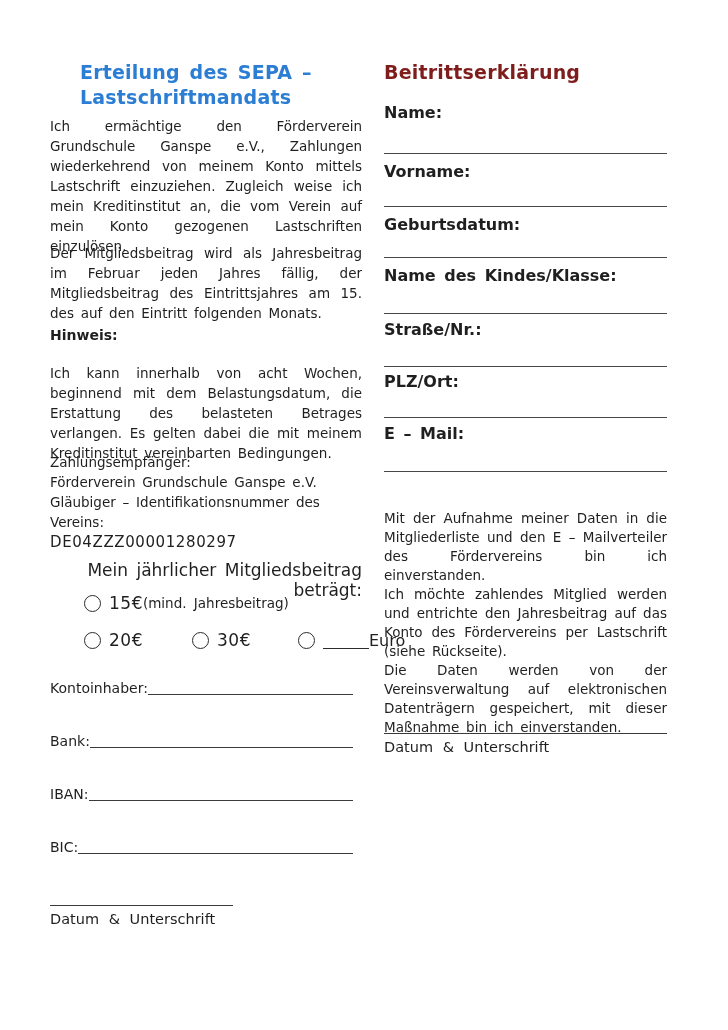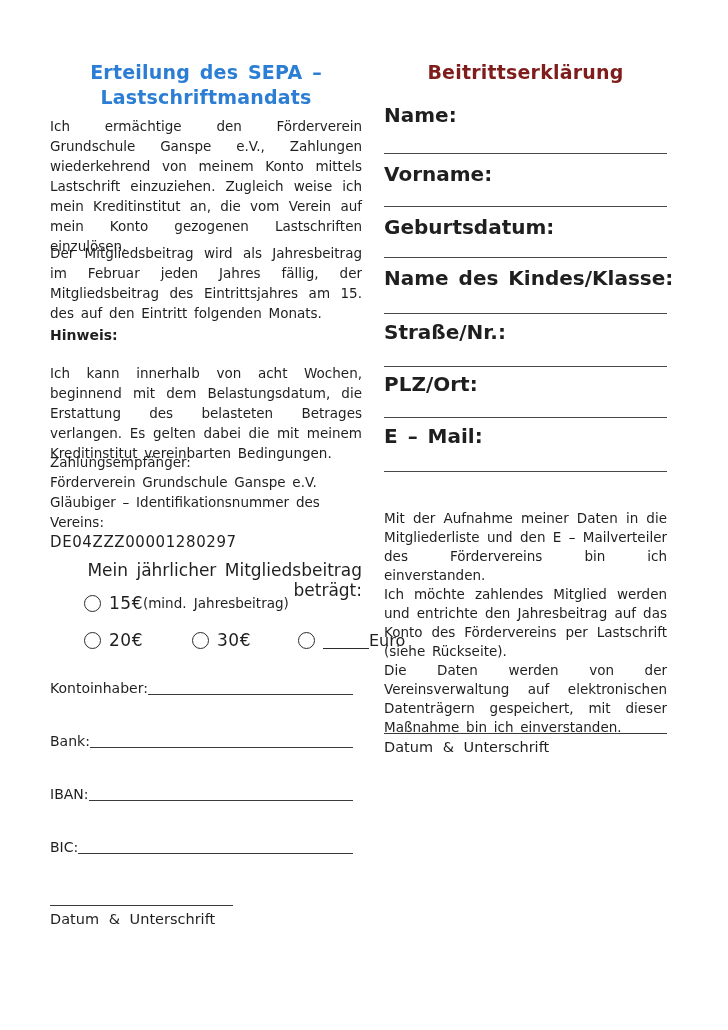--- a/index.html
+++ b/index.html
@@ -11,21 +11,21 @@
     position:relative;
     overflow:hidden;
   }
   .page { position:absolute; inset:0; }
 
   .col-left  { position:absolute; left:50px;  top:0; width:312px; height:1030px; }
   .col-right { position:absolute; left:384px; top:0; width:283px; height:1030px; }
 
   .title {
     position:absolute; left:0; width:100%;
-    font-size:19px; font-weight:bold; text-align:center;
+    font-size:19px; font-weight:bold; text-align:left;
     line-height:25px; letter-spacing:.2px; word-spacing:3px;
     margin:0; color:#2b7ed3;
   }
   .lt-title { top:60px; padding:0 30px; width:252px; }
   .rt-title { top:60px; }
 
   .para {
     position:absolute; left:0; width:100%; margin:0;
     font-size:13.5px; line-height:20px; text-align:justify;
     word-spacing:2.5px;
@@ -70,21 +70,21 @@
   .acct-label { white-space:nowrap; }
   .acct-line { flex:1; border-bottom:1.6px solid #3a3a3a; height:14px; margin-bottom:1px; }
 
   .lt-signline { position:absolute; top:905px; left:0; width:183px;
                  border-top:1.6px solid #3a3a3a; }
   .lt-signlabel { position:absolute; top:911px; left:0;
                   font-size:14.5px; word-spacing:5px; }
 
   .rgroup { position:absolute; left:0; width:100%; }
   .rlabel { position:absolute; top:0; left:0; font-weight:bold;
-            font-size:20px; word-spacing:3px; white-space:nowrap; }
+            font-size:16px; word-spacing:3px; white-space:nowrap; }
   .rline { position:absolute; bottom:0; left:0; width:100%;
            border-bottom:1.6px solid #474747; }
   .rg0 { top:103px; height:51px; }
   .rg1 { top:162px; height:45px; }
   .rg2 { top:215px; height:43px; }
   .rg3 { top:266px; height:48px; }
   .rg4 { top:320px; height:47px; }
   .rg5 { top:372px; height:46px; }
   .rg6 { top:424px; height:48px; }
 

